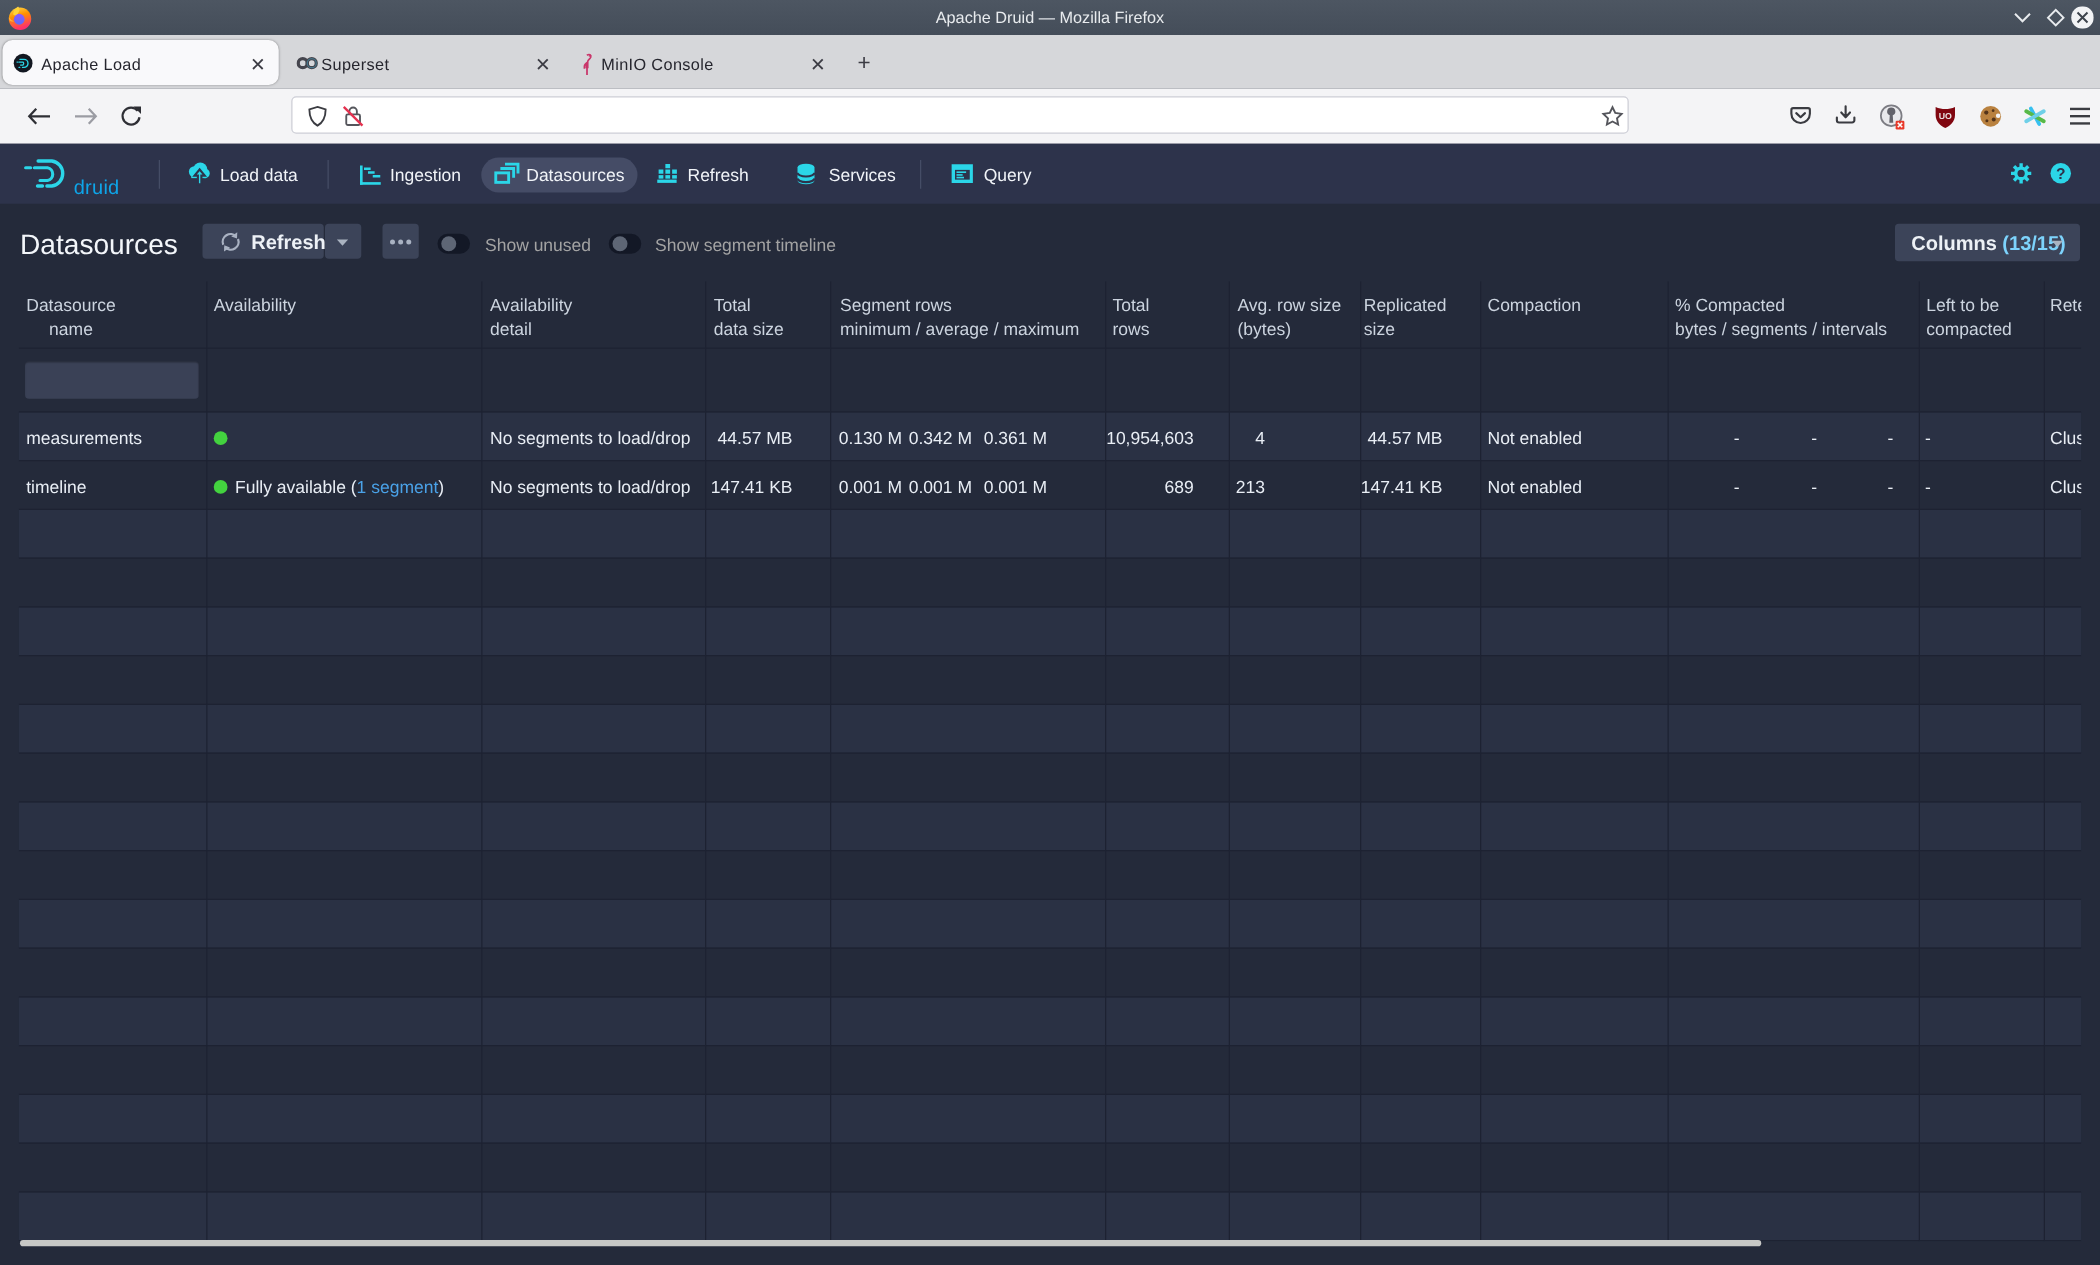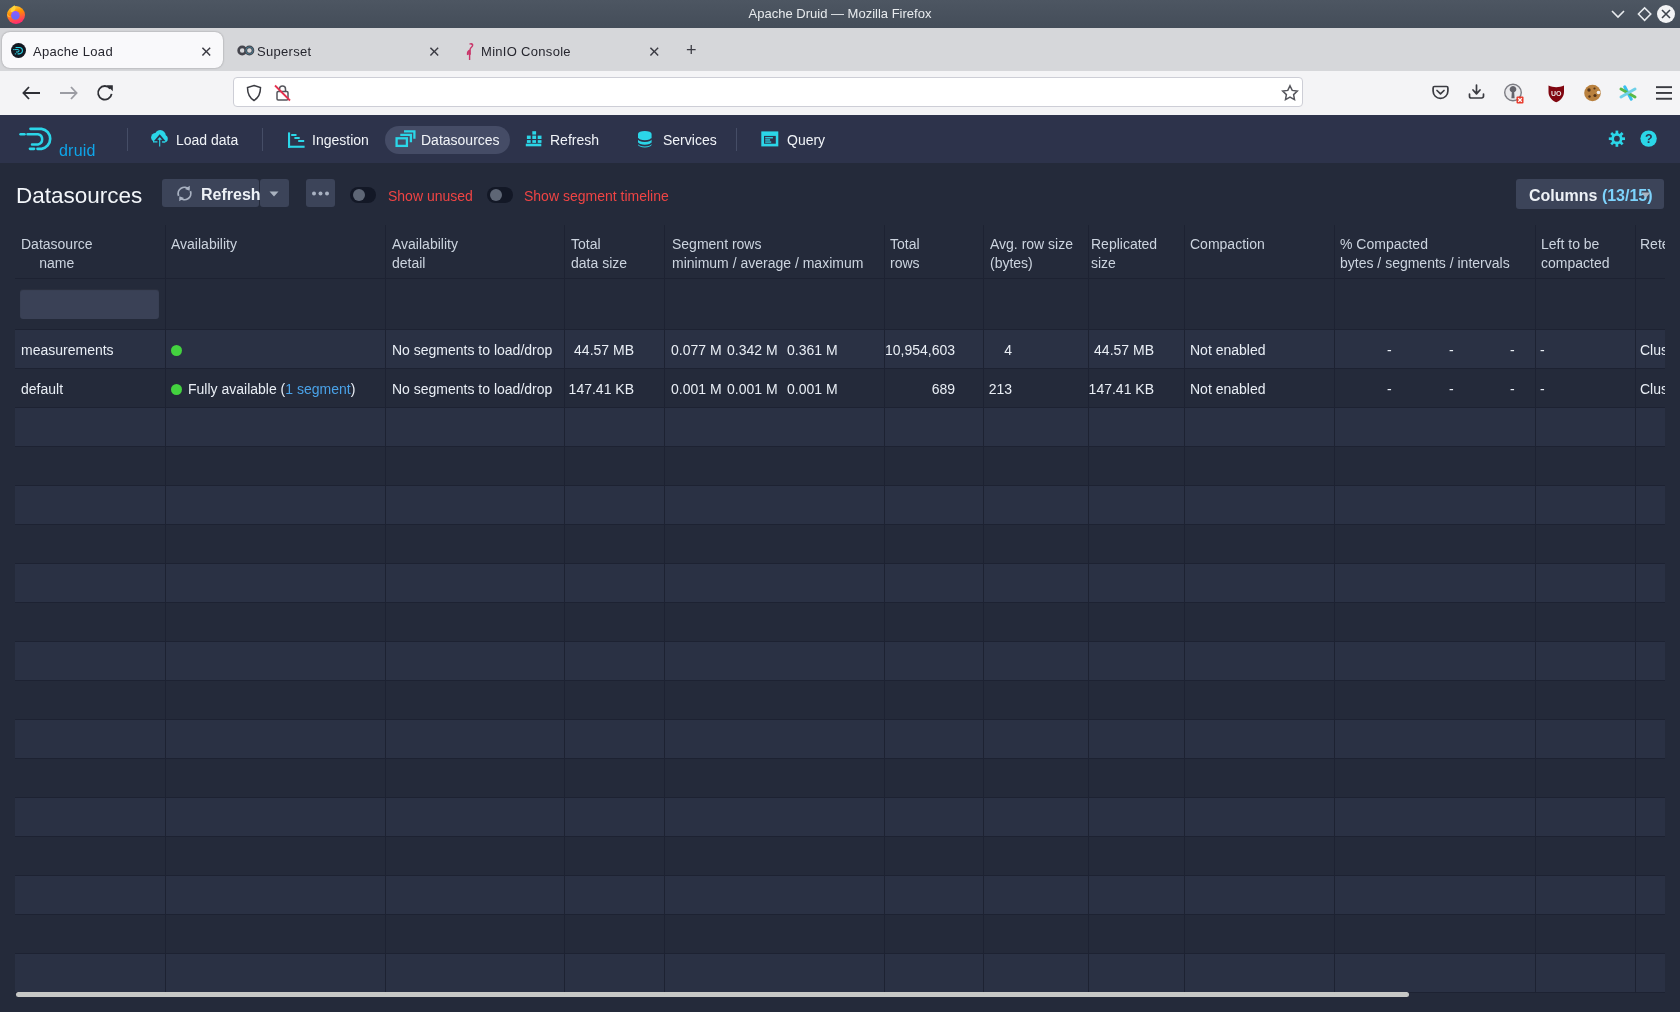--- a/index.html
+++ b/index.html
@@ -22,21 +22,21 @@
 .navsep{width:1px;top:128px;height:23px;background:#454d66;}
 .navitem{top:132px;height:16px;line-height:16px;font-size:14px;color:#f1f4f8;}
 #navpill{left:385px;top:126px;width:125px;height:28px;border-radius:14px;background:#454c66;}
 #druidtext{left:59px;top:142px;font-size:16px;color:#0ea5e9;letter-spacing:0.2px;}
 
 .btn{background:#3c4459;border-radius:3px;}
 #pagetitle{left:16px;top:183px;font-size:22.5px;color:#f3f6fa;}
 .btntext{font-size:16px;color:#edf1f6;font-weight:bold;}
 .toggle{width:26px;height:16px;border-radius:8px;background:#131826;}
 .knob{width:12px;height:12px;border-radius:6px;background:#5e6675;top:2px;left:3px;}
-.toglabel{font-size:14px;color:#ef4444;top:188px;height:16px;line-height:16px;}
+.toglabel{font-size:14px;color:#a3a3a3;top:188px;height:16px;line-height:16px;}
 
 #table{left:15px;top:225px;width:1650px;height:768px;overflow:hidden;}
 .vline{width:1px;top:0;height:768px;background:#1d2232;}
 .hline{left:0;width:1650px;height:1px;background:#1d2232;}
 .lrow{left:0;width:1650px;height:38px;background:#2a3144;}
 .hcell{font-size:14px;line-height:19px;color:#ccd4df;top:10px;}
 .dcell{font-size:14px;color:#e9eef5;height:39px;line-height:39px;}
 .num{text-align:right;}
 a.lnk{color:#4aa2e8;text-decoration:none;}
 .dot{width:11px;height:11px;border-radius:6px;background:#43d23f;}
@@ -326,34 +326,34 @@
     <div class="abs hcell" style="left:1076px;">Replicated<br>size</div>
     <div class="abs hcell" style="left:1175px;">Compaction</div>
     <div class="abs hcell" style="left:1325px;">% Compacted<br>bytes / segments / intervals</div>
     <div class="abs hcell" style="left:1526px;">Left to be<br>compacted</div>
     <div class="abs hcell" style="left:1625px;white-space:nowrap;">Retention</div>
 
     <div class="abs dcell" style="left:6px;top:106px;">measurements</div>
     <div class="abs dot" style="left:156px;top:120px;"></div>
     <div class="abs dcell" style="left:377px;top:106px;">No segments to load/drop</div>
     <div class="abs dcell num" style="left:519px;top:106px;width:100px;">44.57 MB</div>
-    <div class="abs dcell" style="left:656px;top:106px;">0.077 M</div>
+    <div class="abs dcell" style="left:656px;top:106px;">0.130 M</div>
     <div class="abs dcell" style="left:712px;top:106px;">0.342 M</div>
     <div class="abs dcell" style="left:772px;top:106px;">0.361 M</div>
     <div class="abs dcell num" style="left:840px;top:106px;width:100px;">10,954,603</div>
     <div class="abs dcell num" style="left:947px;top:106px;width:50px;">4</div>
     <div class="abs dcell num" style="left:1039px;top:106px;width:100px;">44.57 MB</div>
     <div class="abs dcell" style="left:1175px;top:106px;">Not enabled</div>
     <div class="abs dcell" style="left:1372px;top:106px;">-</div>
     <div class="abs dcell" style="left:1434px;top:106px;">-</div>
     <div class="abs dcell" style="left:1495px;top:106px;">-</div>
     <div class="abs dcell" style="left:1525px;top:106px;">-</div>
     <div class="abs dcell" style="left:1625px;top:106px;white-space:nowrap;">Cluster default</div>
 
-    <div class="abs dcell" style="left:6px;top:145px;">default</div>
+    <div class="abs dcell" style="left:6px;top:145px;">timeline</div>
     <div class="abs dot" style="left:156px;top:159px;"></div>
     <div class="abs dcell" style="left:173px;top:145px;">Fully available (<a class="lnk">1 segment</a>)</div>
     <div class="abs dcell" style="left:377px;top:145px;">No segments to load/drop</div>
     <div class="abs dcell num" style="left:519px;top:145px;width:100px;">147.41 KB</div>
     <div class="abs dcell" style="left:656px;top:145px;">0.001 M</div>
     <div class="abs dcell" style="left:712px;top:145px;">0.001 M</div>
     <div class="abs dcell" style="left:772px;top:145px;">0.001 M</div>
     <div class="abs dcell num" style="left:840px;top:145px;width:100px;">689</div>
     <div class="abs dcell num" style="left:947px;top:145px;width:50px;">213</div>
     <div class="abs dcell num" style="left:1039px;top:145px;width:100px;">147.41 KB</div>

